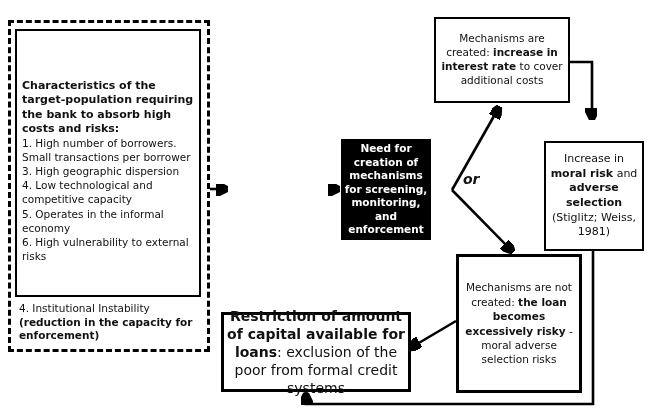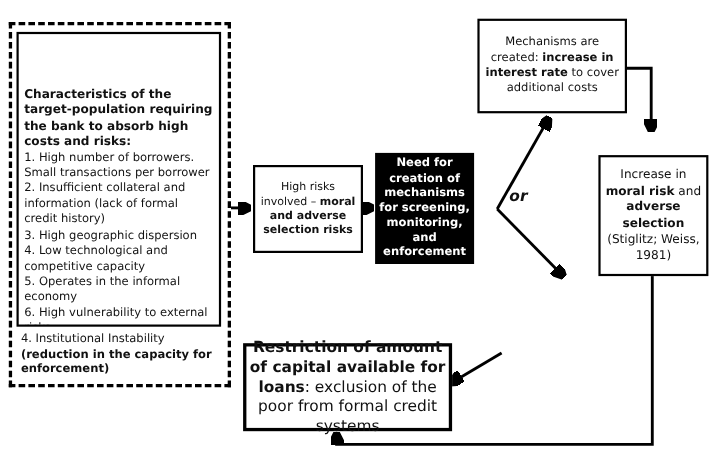--- a/index.html
+++ b/index.html
@@ -62,55 +62,54 @@
     <path d="M570,62 L592,62 L592,117" marker-end="url(#ah)"></path>
     <path d="M593,232 L593,404 L306,404 L306,396" marker-end="url(#ah)"></path>
     <path d="M456,321 L412,347" marker-end="url(#ah)"></path>
   </svg>
 
   <div class="dashed-panel"></div>
 
   <div class="char-box">
     <div class="heading">Characteristics of the target-population requiring the bank to absorb high costs and risks:</div>
     <div class="item">1. High number of borrowers. Small transactions per borrower</div>
-    <div class="item">2. Insufficient collateral and information (lack of formal credit history)</div>
     <div class="item">3. High geographic dispersion</div>
     <div class="item">4. Low technological and competitive capacity</div>
     <div class="item">5. Operates in the informal economy</div>
     <div class="item">6. High vulnerability to external risks</div>
   </div>
 
   <div class="note7">
     <span>4. Institutional Instability </span><span class="bold">(reduction in the capacity for enforcement)</span>
   </div>
 
-  <div class="fbox high-risks">
-    <div>
-      <span>High risks involved – </span><span class="bold">moral and adverse selection risks</span>
-    </div>
-  </div>
 
   <div class="fbox need">
     <div>Need for creation of mechanisms for screening, monitoring, and enforcement</div>
   </div>
 
   <div class="or-label">or</div>
 
   <div class="fbox created">
     <div>
       <span>Mechanisms are created: </span><span class="bold">increase in interest rate</span><span> to cover additional costs</span>
     </div>
   </div>
 
   <div class="fbox increase">
     <div>
       <span>Increase in </span><span class="bold">moral risk</span><span> and </span><span class="bold">adverse selection</span><span> (Stiglitz; Weiss, 1981)</span>
     </div>
   </div>
 
+  <div class="fbox not-created">
+    <div>
+      <span>Mechanisms are not created: </span><span class="bold">the loan becomes excessively risky</span><span> - moral adverse selection risks</span>
+    </div>
+  </div>
 
   <div class="fbox restriction">
     <div>
       <span class="bold">Restriction of amount of capital available for loans</span><span>: exclusion of the poor from formal credit systems</span>
     </div>
   </div>
 
 </div>
 
 </body></html>

